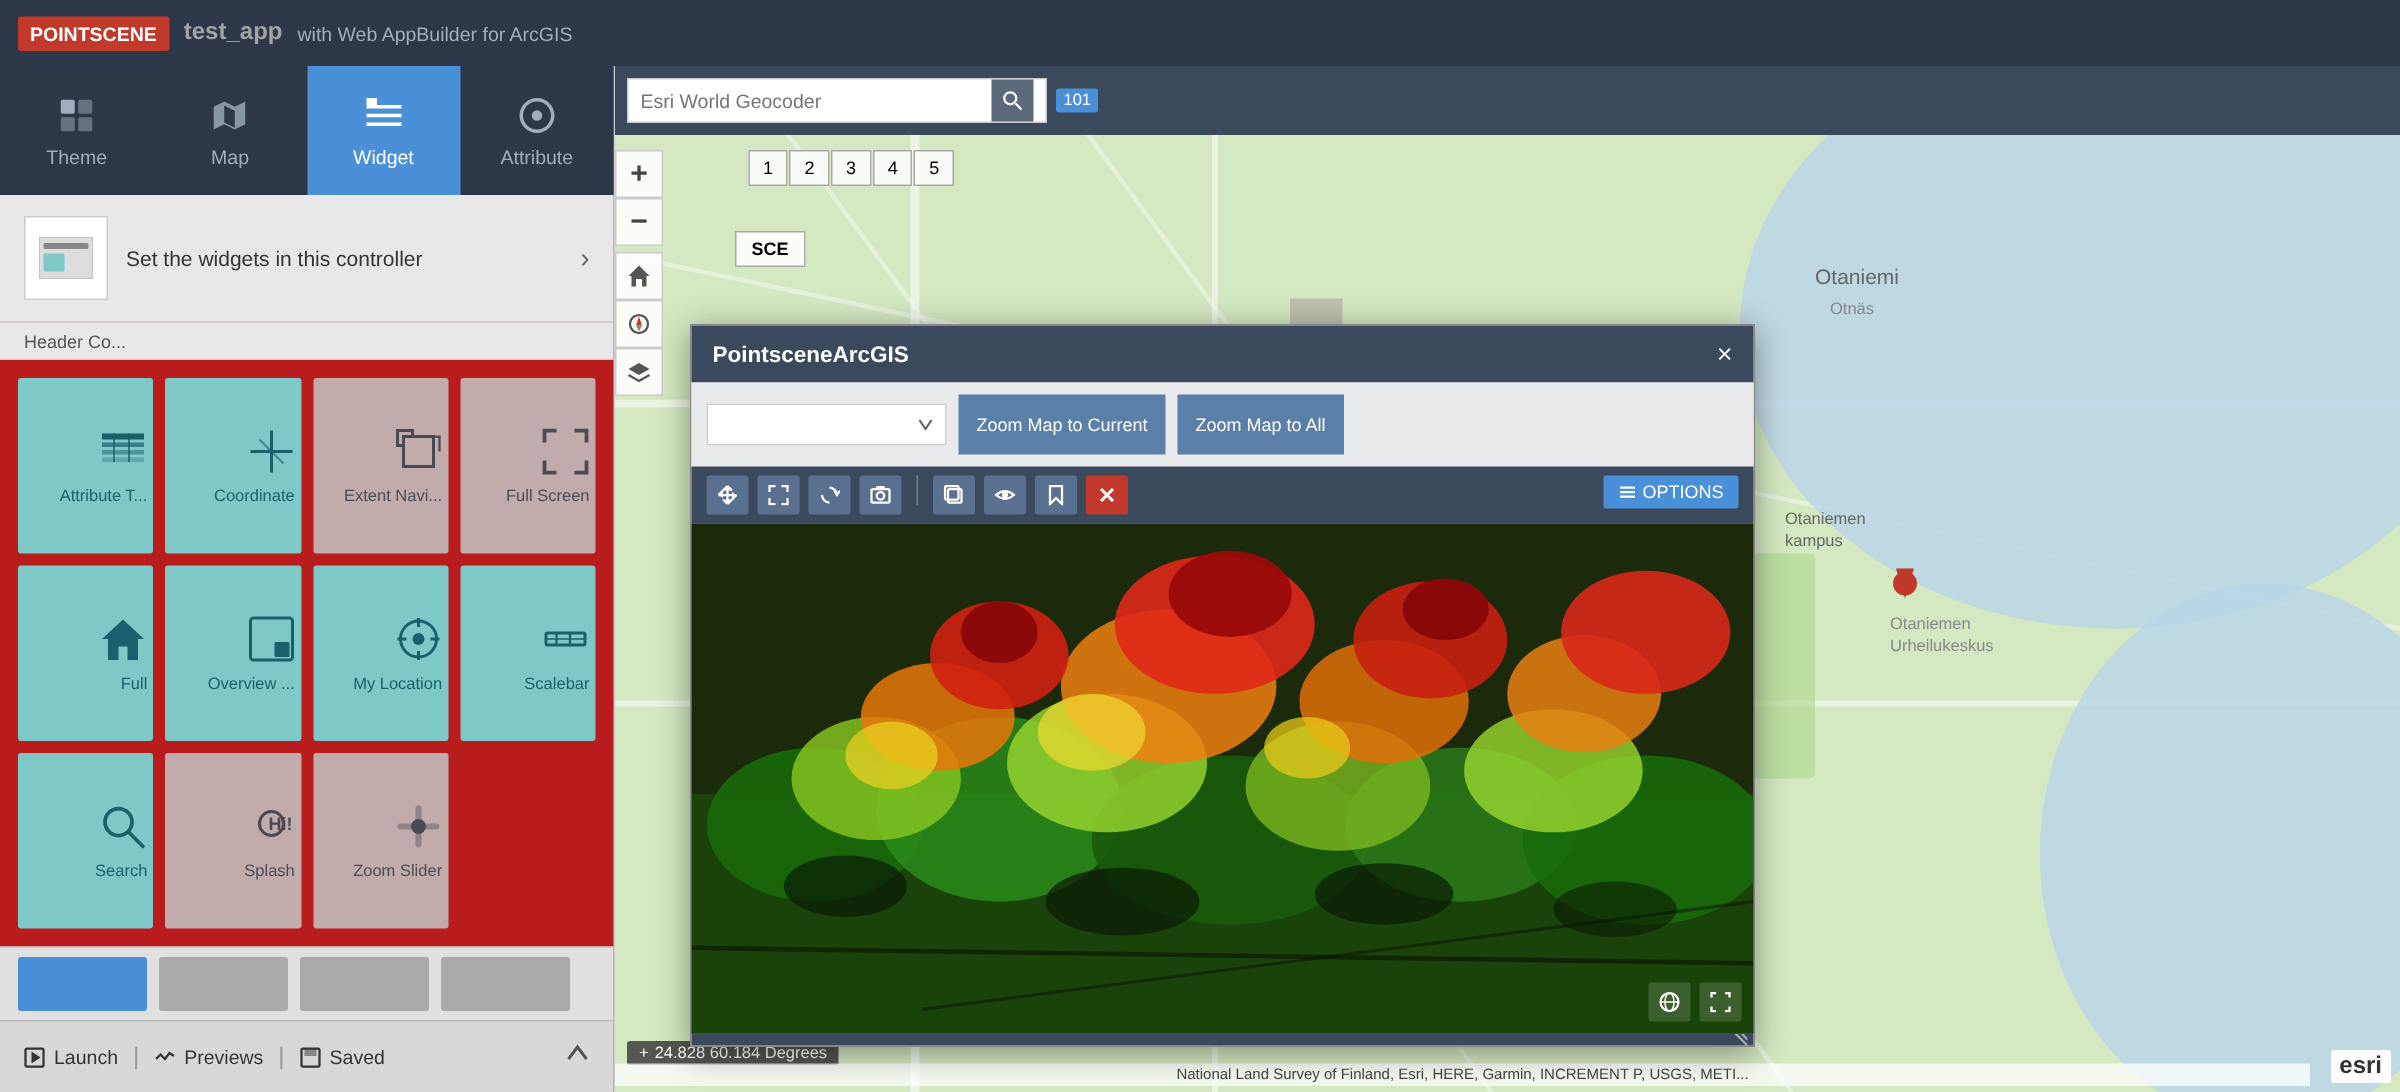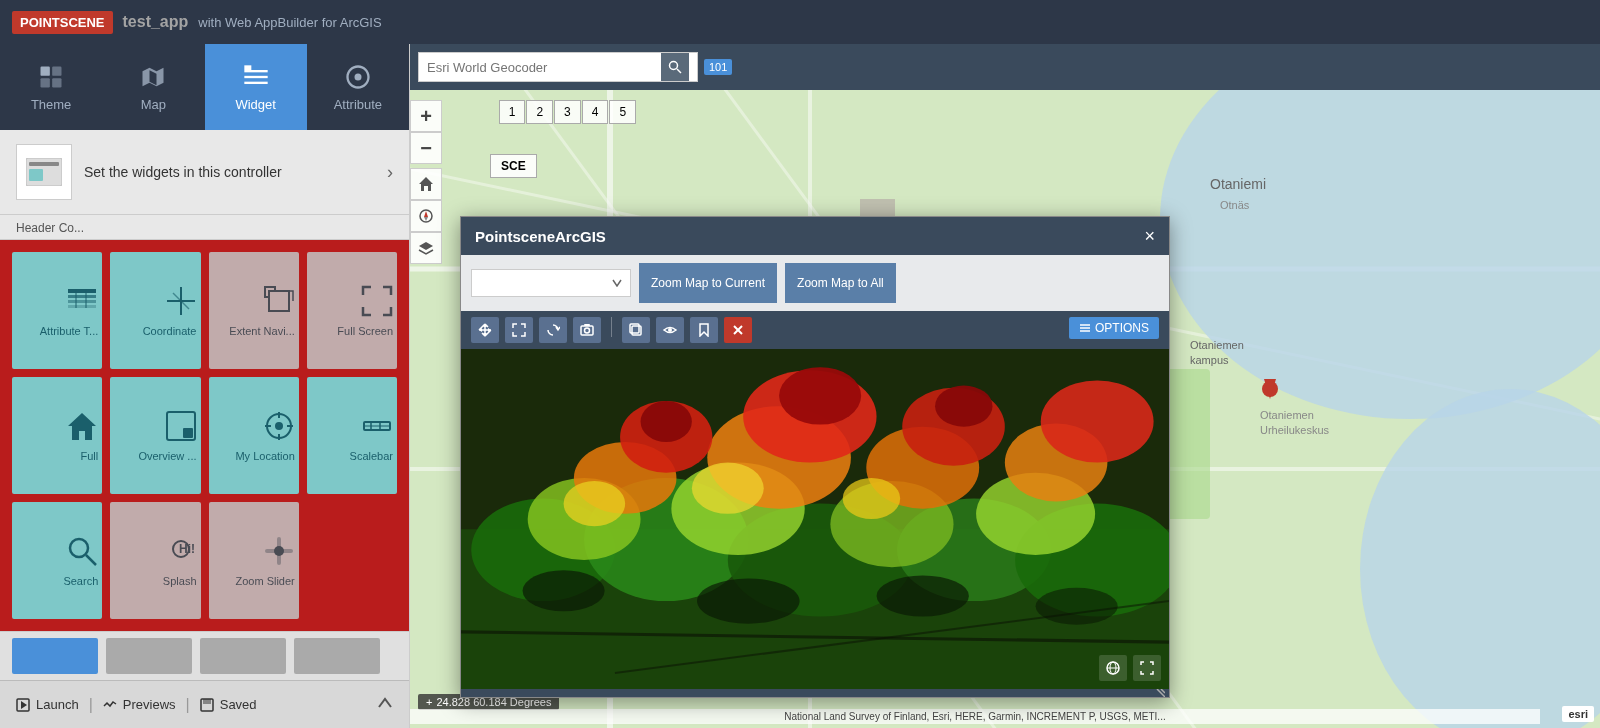--- a/index.html
+++ b/index.html
@@ -710,21 +710,21 @@
         </div>
       </div>
 
       <div class="map-coords" style="position:absolute; bottom:18px; left:8px; background:rgba(50,50,50,0.8); color:white; font-size:11px; padding:2px 8px; border-radius:2px; display:flex; align-items:center; gap:4px;">
         <span>+</span>
         <span>24.828 60.184 Degrees</span>
       </div>
 
       <div class="map-attribution" style="position:absolute; bottom:4px; left:0; right:60px; font-size:10px; color:#444; background:rgba(255,255,255,0.75); padding:2px 4px; text-align:center;">National Land Survey of Finland, Esri, HERE, Garmin, INCREMENT P, USGS, METI...</div>
 
-      <div class="esri-logo" style="position:absolute; bottom:6px; right:6px; background:white; padding:2px 6px; font-size:11px; font-weight:bold; color:#333; border-radius:2px;">esri</div>
+      <div class="esri-logo" style="position:absolute; bottom:6px; right:6px; background:white; padding:2px 6px; font-size:16px; font-weight:bold; color:#333; border-radius:2px;">esri</div>
 
       <div style="position:absolute; bottom:30px; left:80px; display:flex; flex-direction:column; gap:2px;">
         <div style="width:60px; height:4px; background:#333; border:1px solid #333;"></div>
         <span style="font-size:10px; color:#333; background:rgba(255,255,255,0.8); padding:1px 2px;">0.2km</span>
       </div>
 
       <div class="modal-overlay">
         <div class="modal">
 
           <div class="modal-header">

